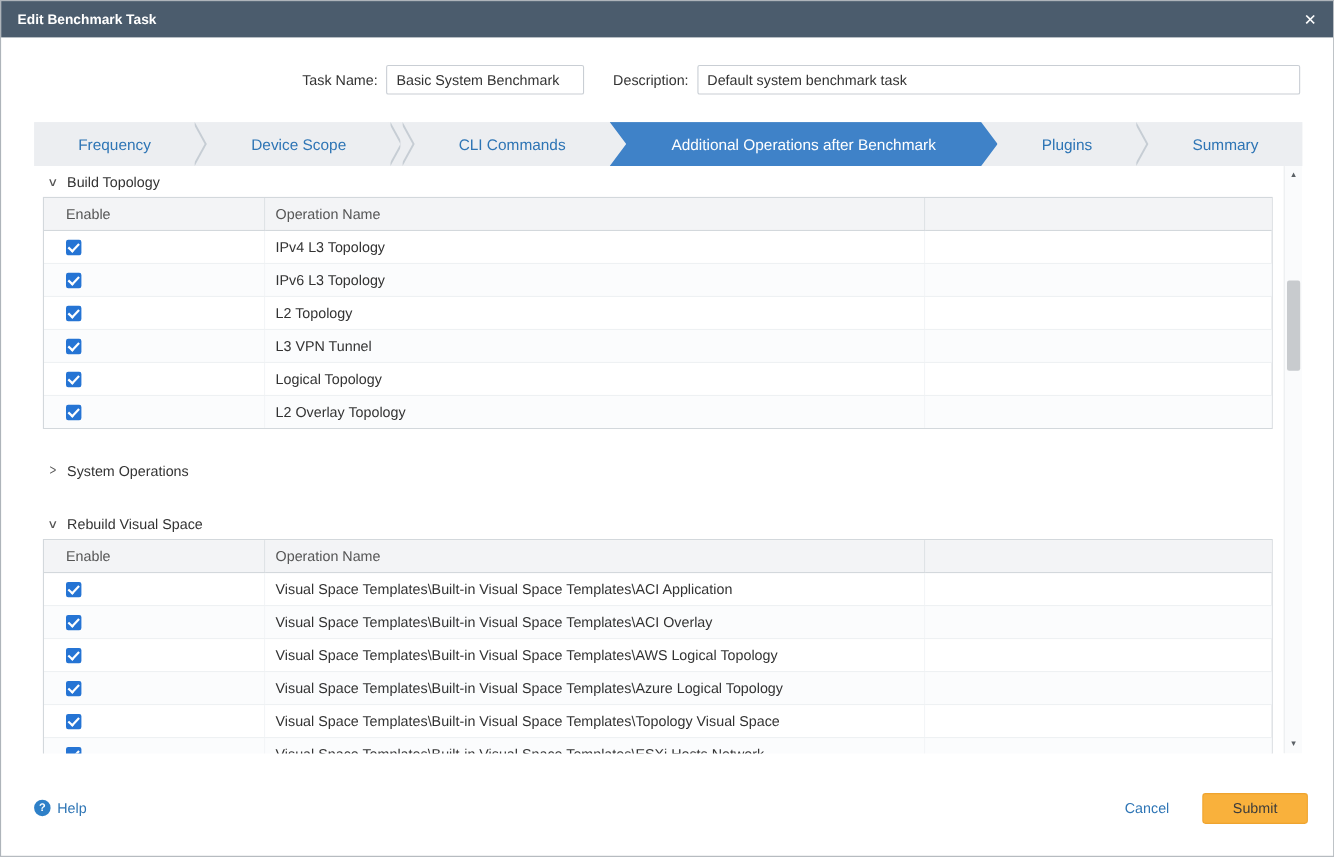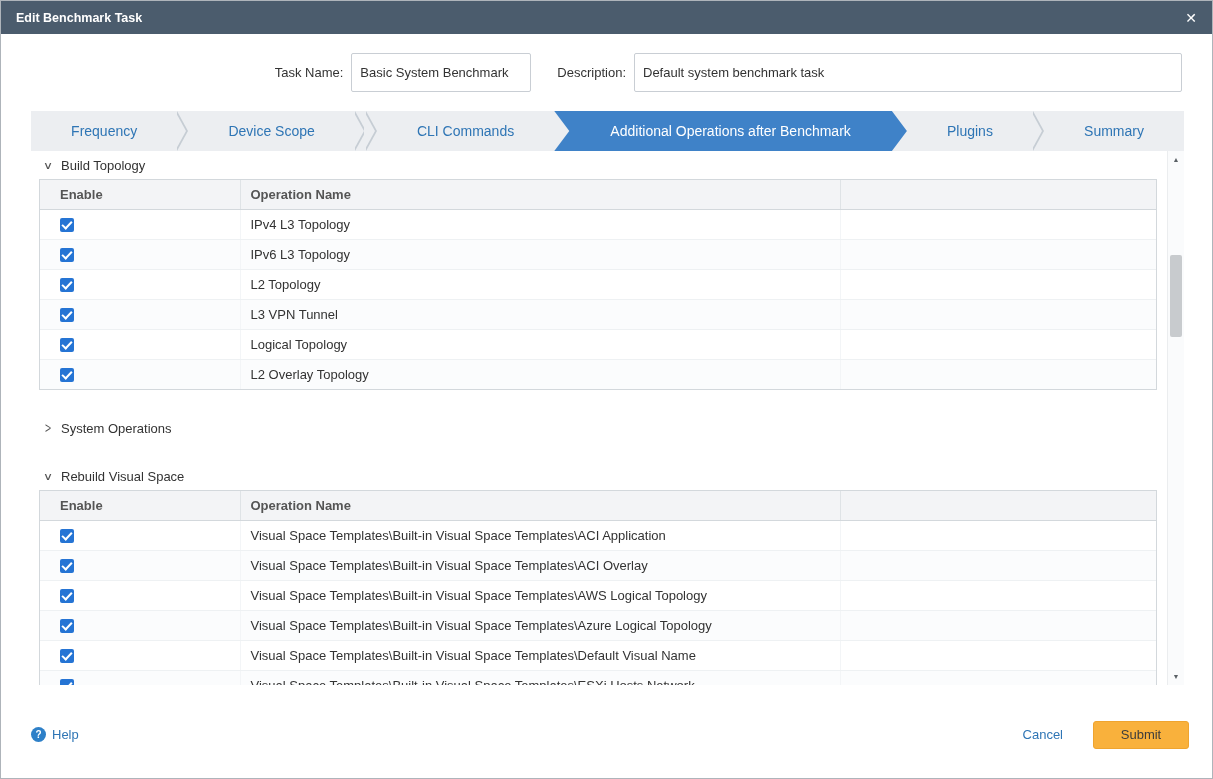--- a/index.html
+++ b/index.html
@@ -15,21 +15,21 @@
   .dialog{width:1213px;height:779px;box-sizing:border-box;border:1px solid #aeb4ba;background:#fff;display:flex;flex-direction:column;overflow:hidden;}
 
   
   .titlebar{flex:0 0 33px;background:var(--titlebar-bg);color:#fff;display:flex;align-items:center;justify-content:space-between;padding:0 15px;}
   .titlebar .ttl{font-weight:bold;font-size:12.5px;}
   .titlebar .close{cursor:pointer;font-size:14px;line-height:1;}
 
   
   .formrow{flex:0 0 77px;display:flex;align-items:center;padding:0 30px;justify-content:flex-end;}
   .formrow label{margin-right:8px;color:#333;}
-  .inp{height:39px;border:1px solid #c9ced4;border-radius:2px;padding:0 8px;font:13px "Liberation Sans",sans-serif;color:#333;box-sizing:border-box;background:#fff;}
+  .inp{height:27px;border:1px solid #c9ced4;border-radius:2px;padding:0 8px;font:13px "Liberation Sans",sans-serif;color:#333;box-sizing:border-box;background:#fff;}
   .inp.task{width:180px;margin-right:26px;}
   .inp.desc{width:548px;}
 
   
   .tabbar{flex:0 0 40px;margin:0 28px 0 30px;background:#eceef1;display:flex;align-items:stretch;}
   .tab{flex:1 1 auto;display:flex;align-items:center;justify-content:center;color:var(--accent-blue);white-space:nowrap;padding:0 16px;cursor:pointer;font-size:14px;}
   .tab.active{background:var(--active-step-bg);color:#fff;padding:0 32px;
     clip-path:polygon(0 0, calc(100% - 15px) 0, 100% 50%, calc(100% - 15px) 100%, 0 100%, 15px 50%);}
   .tabsep{flex:0 0 auto;align-self:center;width:0;height:0;border-top:20px solid transparent;border-bottom:20px solid transparent;border-left:11px solid #c6cdd4;position:relative;}
   .tabsep::after{content:"";position:absolute;left:-13px;top:-20px;width:0;height:0;border-top:20px solid transparent;border-bottom:20px solid transparent;border-left:11px solid #eceef1;}
@@ -39,21 +39,21 @@
   #sections{padding:4px 27px 0 8px;}
   .section + .section{margin-top:28px;}
   .sec-head{display:flex;align-items:center;height:20px;margin:0 0 4px 2px;cursor:pointer;color:#333;}
   .chev{color:#555;font-size:11px;width:14px;display:inline-block;text-align:center;transform:scale(1.25,0.95);}
   .chev.collapsed{transform:scale(0.95,1.25);}
   .sec-title{margin-left:6px;}
 
   .tablewrap{border:1px solid #d3d8dc;background:#fff;}
   table.optable{border-collapse:collapse;width:100%;table-layout:fixed;}
   .optable col.c1{width:200px;} .optable col.c2{width:600px;}
-  .optable th{background:#f3f4f6;border-bottom:1px solid #d3d8dc;border-right:1px solid #dfe3e6;height:29px;text-align:left;padding:0 10px;font-weight:bold;color:#555;box-sizing:border-box;font-size:13px;}
+  .optable th{background:#f3f4f6;border-bottom:1px solid #d3d8dc;border-right:1px solid #dfe3e6;height:29px;text-align:left;padding:0 10px;font-weight:normal;color:#555;box-sizing:border-box;font-size:13px;}
   .optable th:first-child{padding-left:20px;}
   .optable th:last-child{border-right:none;}
   .optable td{border-bottom:1px solid #eef1f3;border-right:1px solid #f3f5f7;height:30px;padding:0 10px;box-sizing:border-box;color:#333;font-size:13px;overflow:hidden;white-space:nowrap;}
   .optable td:first-child{padding-left:20px;}
   .optable td:last-child{border-right:none;}
   .optable tbody tr:last-child td{border-bottom:none;}
   .optable tbody tr:nth-child(even) td{background:#fbfcfd;}
 
   .cb{width:14px;height:14px;border-radius:2px;background:var(--checkbox-blue);display:inline-block;position:relative;vertical-align:middle;cursor:pointer;}
   .cb::after{content:"";position:absolute;left:4px;top:1px;width:4px;height:8px;border:solid #fff;border-width:0 2px 2px 0;transform:rotate(43deg);}
@@ -199,21 +199,21 @@
                   <td>Visual Space Templates\Built-in Visual Space Templates\AWS Logical Topology</td>
                   <td></td>
                 </tr>
                 <tr>
                   <td><span class="cb checked"></span></td>
                   <td>Visual Space Templates\Built-in Visual Space Templates\Azure Logical Topology</td>
                   <td></td>
                 </tr>
                 <tr>
                   <td><span class="cb checked"></span></td>
-                  <td>Visual Space Templates\Built-in Visual Space Templates\Default Visual Name</td>
+                  <td>Visual Space Templates\Built-in Visual Space Templates\Topology Visual Space</td>
                   <td></td>
                 </tr>
                 <tr>
                   <td><span class="cb checked"></span></td>
                   <td>Visual Space Templates\Built-in Visual Space Templates\ESXi Hosts Network</td>
                   <td></td>
                 </tr>
               </tbody>
             </table>
           </div>

